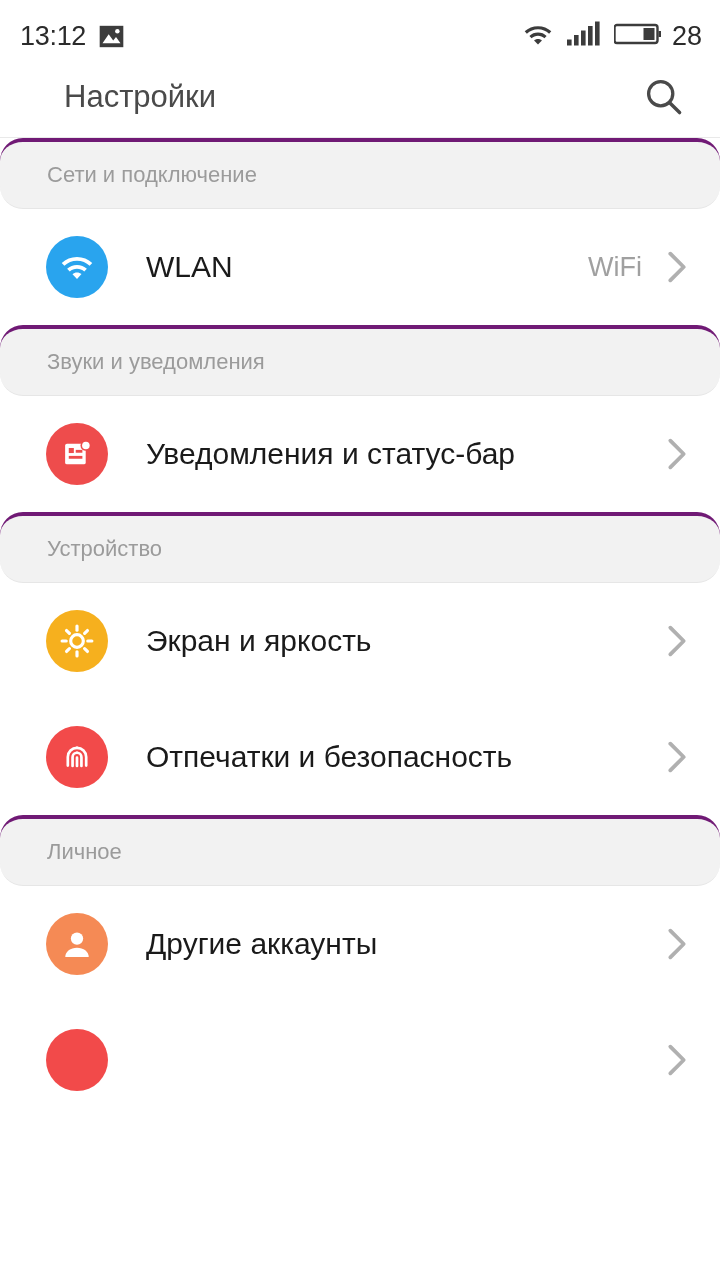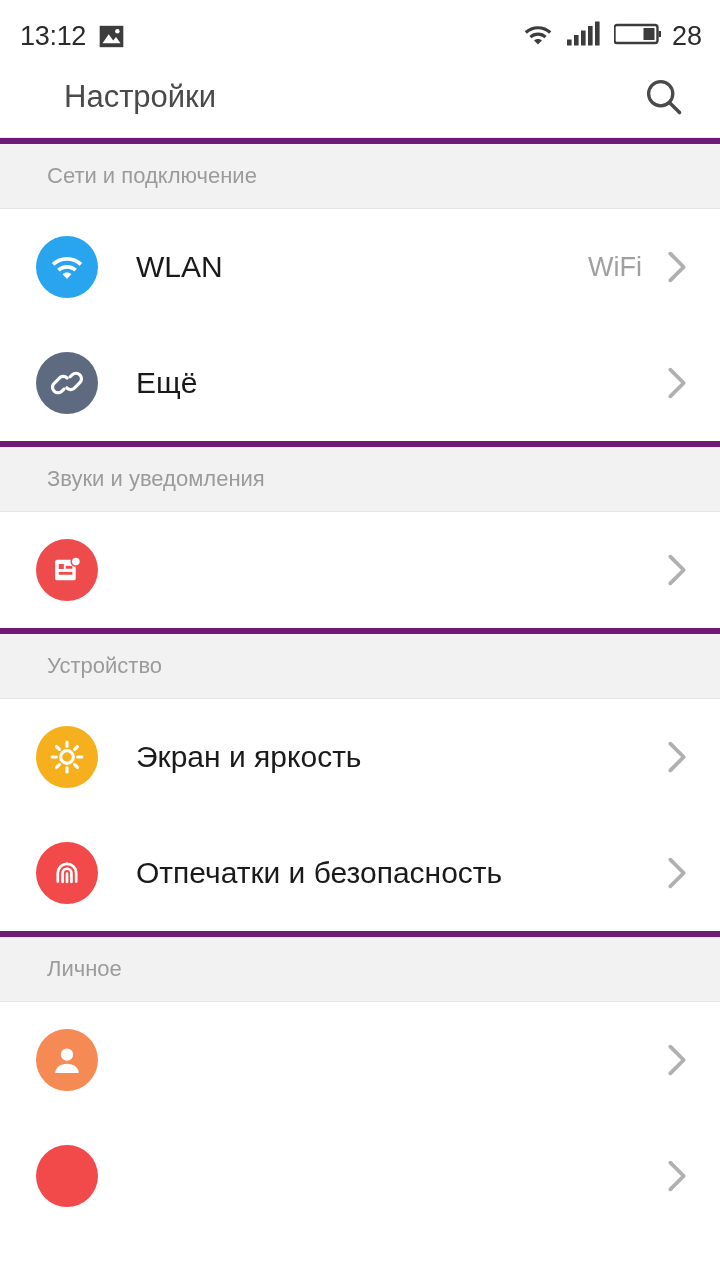--- a/index.html
+++ b/index.html
@@ -74,34 +74,36 @@
   .list {
     background: #ffffff;
   }
   .section-header {
     height: 71px;
     background: #f2f2f2;
     display: flex;
     align-items: center;
     padding-left: 47px;
     box-sizing: border-box;
-    border-top: 6px solid #701a75;
+    border-top: 4px solid #701a75;
     border-bottom: 1px solid #e6e6e6;
+    border-radius: 23px;
   }
   .section-header-text {
     font-size: 22px;
     color: #9b9b9b;
   }
   .row {
     height: 116px;
     display: flex;
     align-items: center;
     padding: 0 30px 0 36px;
     box-sizing: border-box;
     background: #ffffff;
+    margin-left: 10px;
   }
   .row-icon {
     width: 62px;
     height: 62px;
     border-radius: 50%;
     flex: 0 0 62px;
     display: flex;
     align-items: center;
     justify-content: center;
   }
@@ -197,50 +199,37 @@
     <span class="row-label">WLAN</span>
     <span class="row-value">WiFi</span>
     <span class="chevron">
       <svg width="26" height="40" viewBox="0 0 14 24">
           <polyline points="3,4 11,12 3,20" fill="none" stroke="#b0b0b0" stroke-width="2.3" stroke-linecap="round" stroke-linejoin="round"></polyline>
         </svg>
     </span>
   </div>
 
 
-  <div class="row no-value">
-    <span class="row-icon" style="background:#5e6a80">
-      <svg width="38" height="38" viewBox="0 0 24 24">
-        <path d="M14.5 6.2c1.8-1.8 4.6-1.8 6.3 0 1.8 1.8 1.8 4.6 0 6.3l-3.3 3.3c-1.8 1.8-4.6 1.8-6.3 0-.4-.4-.4-1 0-1.4.4-.4 1-.4 1.4 0 1 1 2.5 1 3.5 0l3.3-3.3c1-1 1-2.5 0-3.5-1-1-2.5-1-3.5 0l-1.3 1.3c-.4.4-1 .4-1.4 0-.4-.4-.4-1 0-1.4Z" fill="#fff"></path>
-        <path d="M9.5 17.8c-1.8 1.8-4.6 1.8-6.3 0-1.8-1.8-1.8-4.6 0-6.3l3.3-3.3c1.8-1.8 4.6-1.8 6.3 0 .4.4.4 1 0 1.4-.4.4-1 .4-1.4 0-1-1-2.5-1-3.5 0l-3.3 3.3c-1 1-1 2.5 0 3.5 1 1 2.5 1 3.5 0l1.3-1.3c.4-.4 1-.4 1.4 0 .4.4.4 1 0 1.4Z" fill="#fff"></path>
-      </svg>
-    </span>
-    <span class="row-label">Ещё</span>
-    <span class="chevron">
-      <svg width="26" height="40" viewBox="0 0 14 24">
-          <polyline points="3,4 11,12 3,20" fill="none" stroke="#b0b0b0" stroke-width="2.3" stroke-linecap="round" stroke-linejoin="round"></polyline>
-        </svg>
-    </span>
-  </div>
 
   <div class="section-header">
     <span class="section-header-text">Звуки и уведомления</span>
   </div>
 
   <div class="row no-value">
     <span class="row-icon" style="background:#ee4c4c">
       <svg width="38" height="38" viewBox="0 0 24 24">
         <rect x="4.5" y="5.5" width="13" height="13" rx="1.2" fill="#fff"></rect>
         <rect x="6.8" y="8.2" width="3.2" height="3.2" fill="#ee4c4c"></rect>
         <rect x="11.2" y="9.4" width="4.2" height="1.8" fill="#ee4c4c"></rect>
         <rect x="6.8" y="13.2" width="8.6" height="1.8" fill="#ee4c4c"></rect>
         <circle cx="17.6" cy="6.6" r="3.4" fill="#ee4c4c"></circle>
         <circle cx="17.6" cy="6.6" r="2.4" fill="#fff"></circle>
       </svg>
     </span>
+    <span class="row-label">Уведомления и статус-бар</span>
     <span class="chevron">
       <svg width="26" height="40" viewBox="0 0 14 24">
           <polyline points="3,4 11,12 3,20" fill="none" stroke="#b0b0b0" stroke-width="2.3" stroke-linecap="round" stroke-linejoin="round"></polyline>
         </svg>
     </span>
   </div>
 
   <div class="section-header">
     <span class="section-header-text">Устройство</span>
   </div>
@@ -293,20 +282,21 @@
     <span class="section-header-text">Личное</span>
   </div>
 
   <div class="row no-value">
     <span class="row-icon" style="background:#f58a55">
       <svg width="38" height="38" viewBox="0 0 24 24">
         <circle cx="12" cy="8.6" r="3.9" fill="#fff"></circle>
         <path d="M4.6 20.2c0-3.6 3.3-5.9 7.4-5.9s7.4 2.3 7.4 5.9z" fill="#fff"></path>
       </svg>
     </span>
+    <span class="row-label">Другие аккаунты</span>
     <span class="chevron">
       <svg width="26" height="40" viewBox="0 0 14 24">
           <polyline points="3,4 11,12 3,20" fill="none" stroke="#b0b0b0" stroke-width="2.3" stroke-linecap="round" stroke-linejoin="round"></polyline>
         </svg>
     </span>
   </div>
 
   <div class="row no-value">
     <span class="row-icon" style="background:#f24a4a"></span>
     <span class="row-label"></span>

